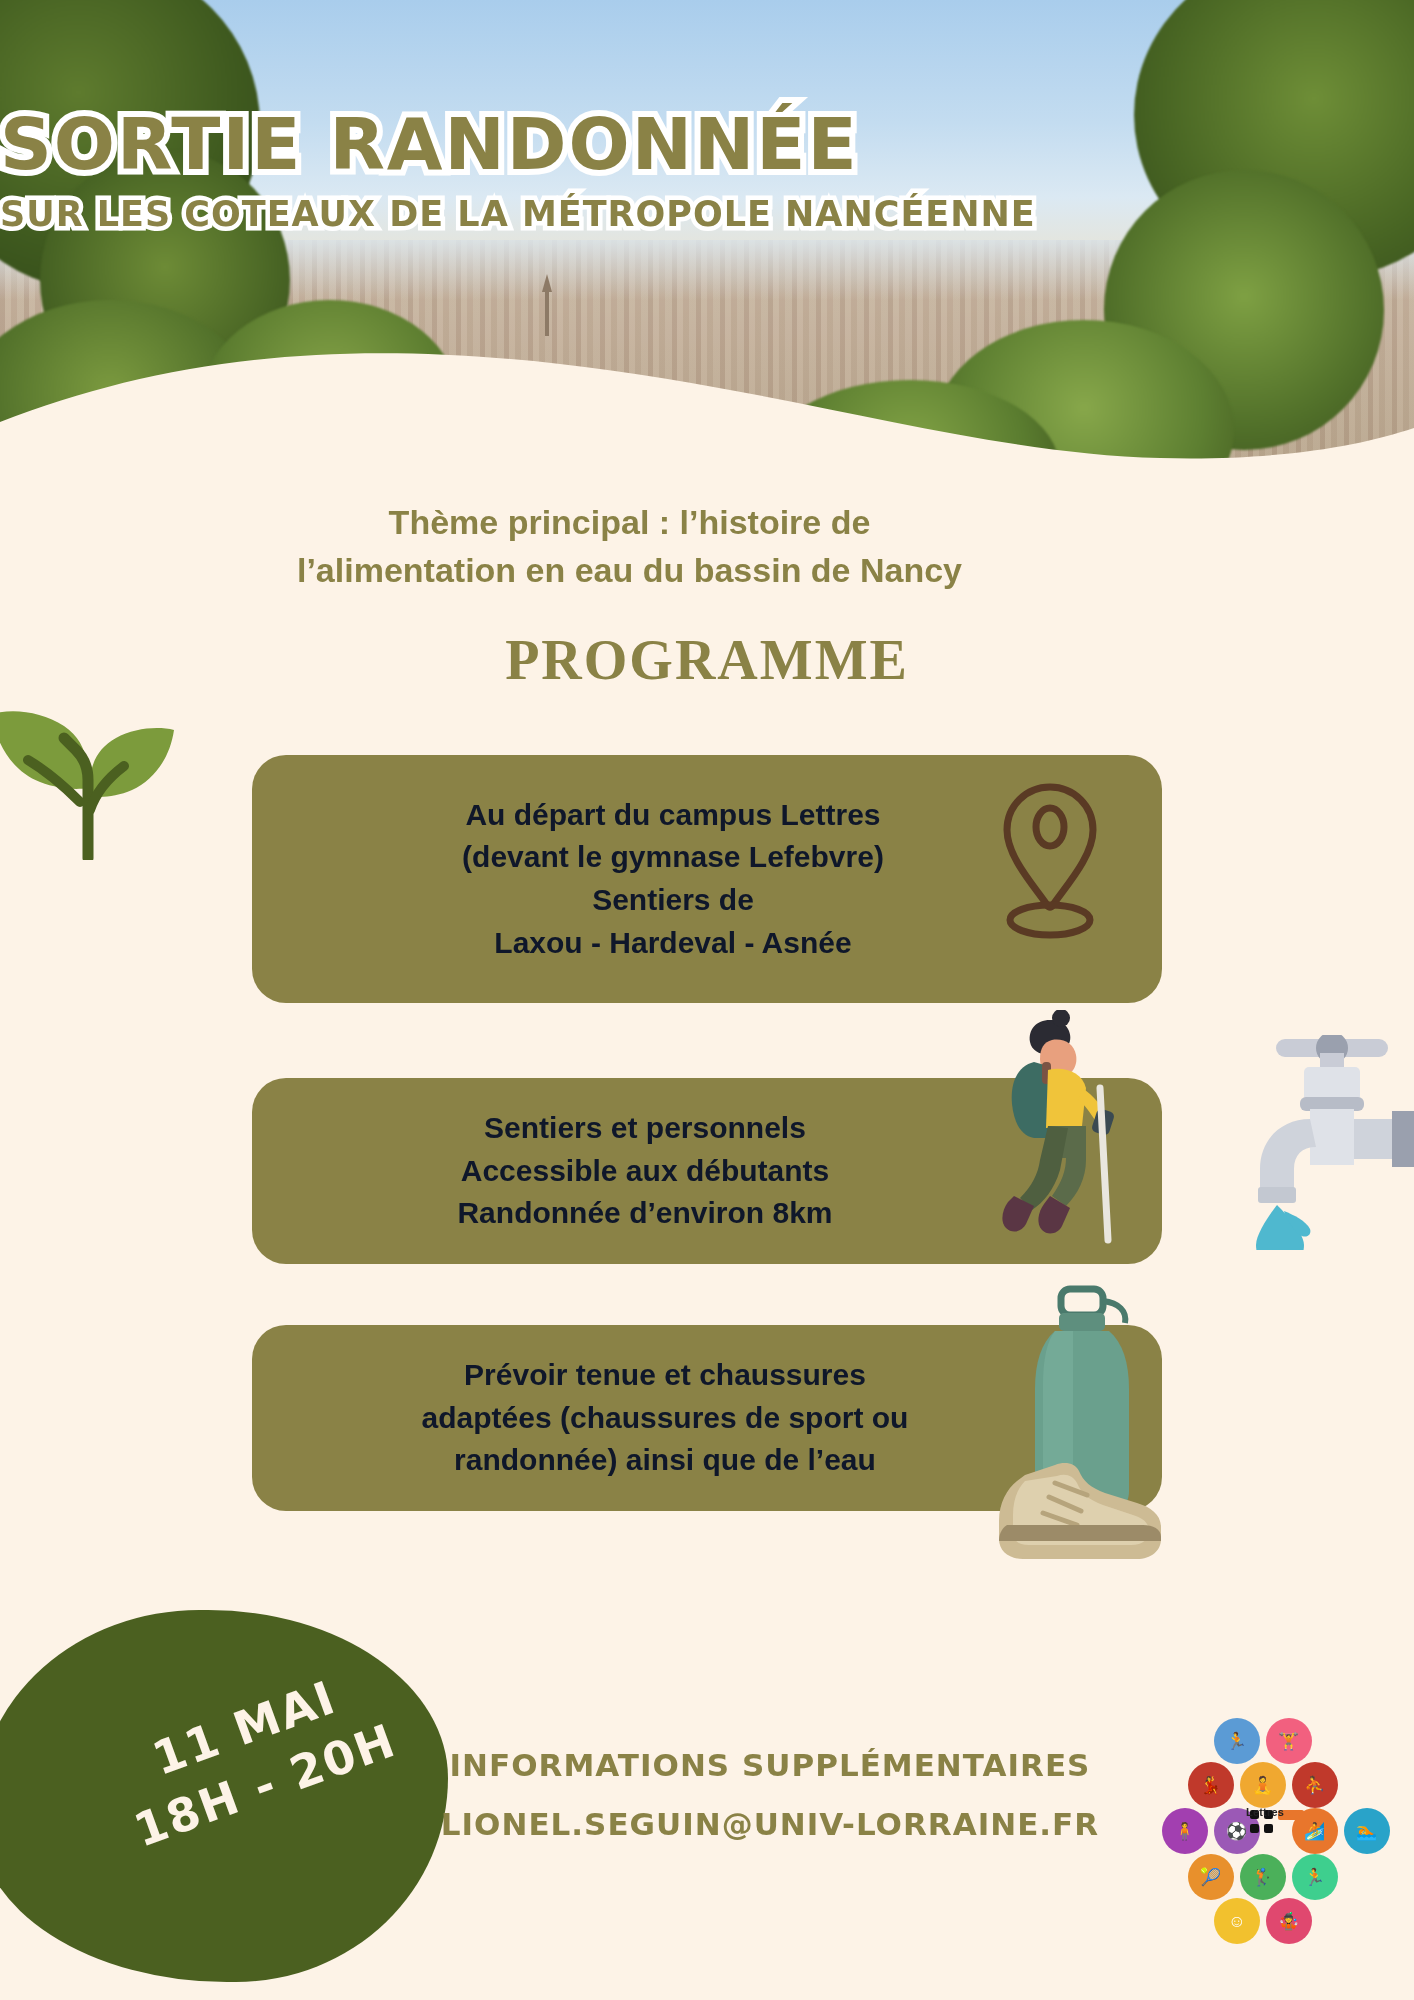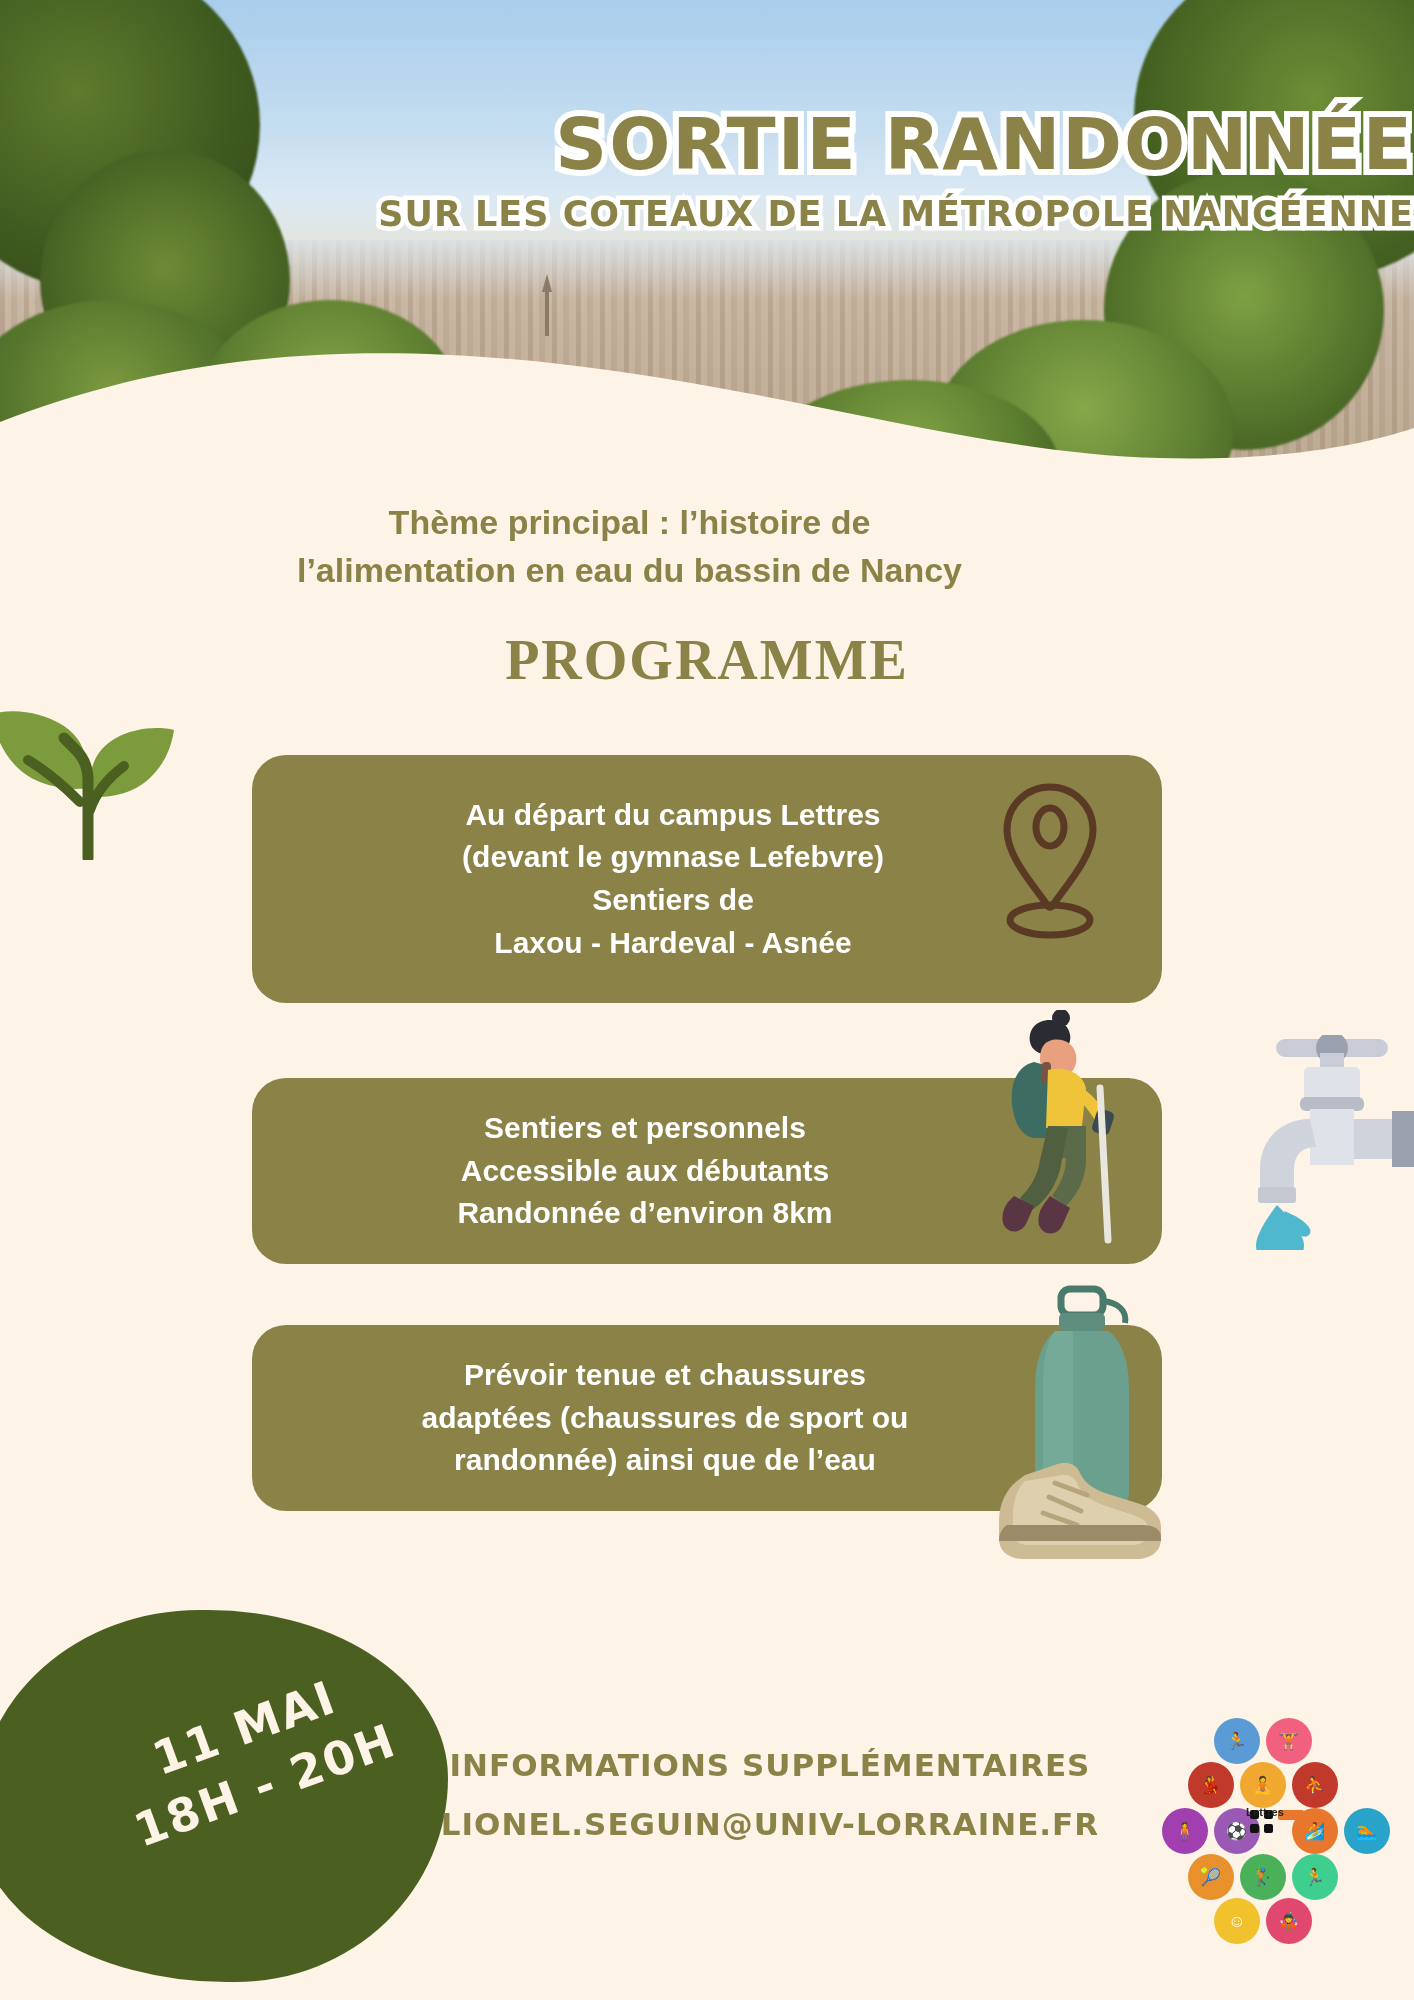--- a/index.html
+++ b/index.html
@@ -46,21 +46,21 @@
   .fo-e{right:-80px;top:-50px;width:360px;height:330px;background:radial-gradient(circle at 50% 45%,#6e8e37 0%,#486523 60%,#32491a 100%);}
   .fo-f{right:30px;top:170px;width:280px;height:280px;background:radial-gradient(circle at 50% 45%,#7ea043 0%,#52712a 62%,#3a531d 100%);}
   .fo-g{right:180px;top:320px;width:300px;height:220px;background:radial-gradient(circle at 50% 40%,#87a74a 0%,#5d7f31 60%,#42591f 100%);}
   .fo-h{left:400px;top:390px;width:260px;height:160px;background:radial-gradient(circle at 50% 40%,#8aab4d 0%,#608233 62%,#445c21 100%);}
   .fo-i{left:760px;top:380px;width:300px;height:180px;background:radial-gradient(circle at 50% 40%,#83a446 0%,#5a7c2f 62%,#40561f 100%);}
 
   
   .wave{position:absolute;left:0;top:330px;width:1414px;height:200px;}
 
   
-  .title-wrap{position:absolute;left:0;top:108px;width:1414px;text-align:right;z-index:8;}
+  .title-wrap{position:absolute;left:0;top:108px;width:1414px;text-align:left;z-index:8;}
   .main-title{
     font-family:"DejaVu Sans", sans-serif;
     font-weight:bold;
     font-size:72px;
     letter-spacing:2px;
     color:#8a8246;
     line-height:1;
     -webkit-text-stroke:12px #ffffff;
     paint-order:stroke fill;
     text-transform:uppercase;
@@ -84,21 +84,21 @@
   }
   .programme{
     position:absolute;left:0;top:628px;width:1414px;text-align:center;
     font-family:Liberation Serif, serif;font-weight:bold;font-size:56px;
     letter-spacing:2px;color:#8a8246;text-transform:uppercase;
   }
 
   
   .card{
     position:absolute;left:252px;width:910px;
-    background:#8a8246;border-radius:34px;color:#ffffff;
+    background:#8a8246;border-radius:34px;color:#0f172a;
     display:flex;align-items:center;justify-content:center;
     text-align:center;font-size:30px;font-weight:bold;line-height:1.42;
     padding:22px 30px;box-sizing:border-box;
   }
   .card .lines{width:100%;}
   #card1{top:755px;height:248px;}
   #card2{top:1078px;height:186px;}
   #card3{top:1325px;height:186px;}
   #card1 .lines{transform:translateX(-34px);}
   #card2 .lines{transform:translateX(-62px);}

